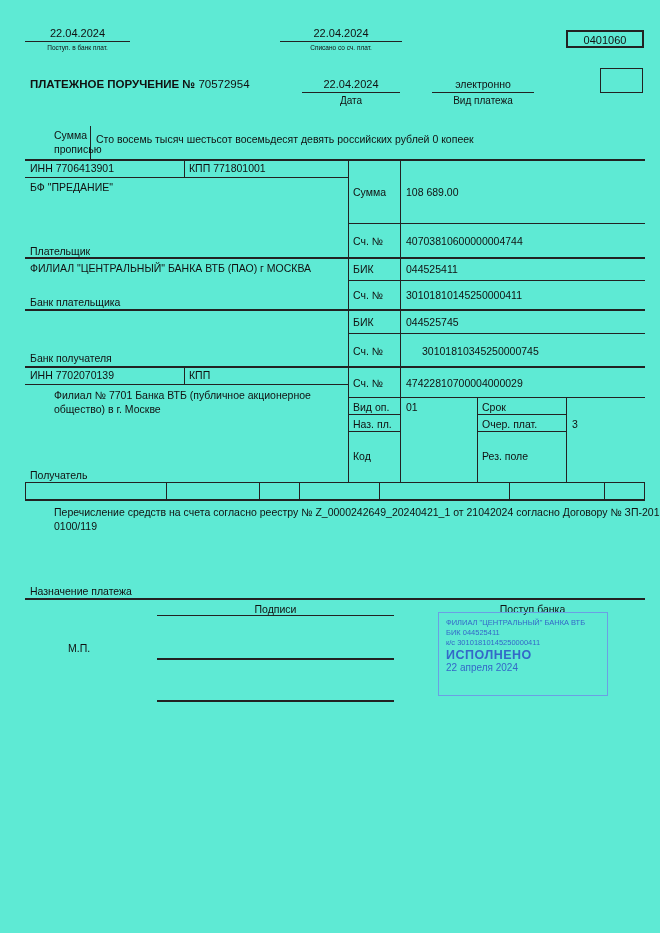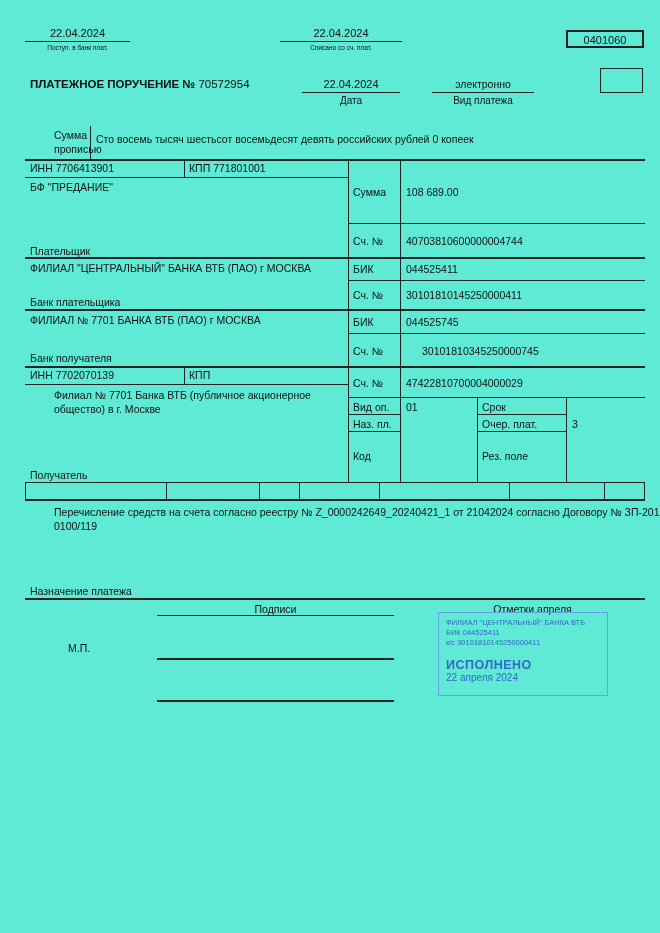--- a/index.html
+++ b/index.html
@@ -11,21 +11,21 @@
   .b{font-weight:bold;}
   .hl{position:absolute;background:#222;height:1px;}
   .vl{position:absolute;background:#222;width:1px;}
   .thick{height:2px;}
   .box{position:absolute;border:2px solid #222;box-sizing:border-box;}
   .cap{font-size:6.5px;line-height:7px;}
   .stamp{position:absolute;left:438px;top:612px;width:170px;height:84px;
          border:1.5px solid #6b9fe4;box-sizing:border-box;color:#3468c8;
          padding:5px 7px;}
   .stamp .sl{font-size:7.5px;line-height:10px;white-space:nowrap;}
-  .stamp .status{font-size:12.5px;font-weight:bold;margin-top:10px;letter-spacing:.5px;}
+  .stamp .status{font-size:12.5px;font-weight:bold;letter-spacing:.5px;}
   .stamp .sdate{font-size:10px;}
 </style>
 </head>
 <body>
 
 <div class="page">
 
   <div class="t c" style="left:25px;top:27px;width:105px;font-size:11px;">22.04.2024</div>
   <div class="hl" style="left:25px;top:41px;width:105px;"></div>
   <div class="t c cap" style="left:25px;top:44px;width:105px;">Поступ. в банк плат.</div>
@@ -97,21 +97,20 @@
   <div class="t" style="left:353px;top:235px;">Сч. №</div>
   <div class="t" style="left:406px;top:235px;">40703810600000004744</div>
 
   <div class="t" style="left:30px;top:262px;">ФИЛИАЛ "ЦЕНТРАЛЬНЫЙ" БАНКА ВТБ (ПАО) г МОСКВА</div>
   <div class="t" style="left:30px;top:296px;">Банк плательщика</div>
   <div class="t" style="left:353px;top:263px;">БИК</div>
   <div class="t" style="left:406px;top:263px;">044525411</div>
   <div class="t" style="left:353px;top:289px;">Сч. №</div>
   <div class="t" style="left:406px;top:289px;">30101810145250000411</div>
 
-  <div class="t" style="left:30px;top:314px;">ФИЛИАЛ № 7701 БАНКА ВТБ (ПАО) г МОСКВА</div>
   <div class="t" style="left:30px;top:352px;">Банк получателя</div>
   <div class="t" style="left:353px;top:316px;">БИК</div>
   <div class="t" style="left:406px;top:316px;">044525745</div>
   <div class="t" style="left:353px;top:345px;">Сч. №</div>
   <div class="t" style="left:422px;top:345px;">30101810345250000745</div>
 
   <div class="t" style="left:30px;top:369px;">ИНН 7702070139</div>
   <div class="t" style="left:189px;top:369px;">КПП</div>
   <div class="t wrap" style="left:30px;top:389px;width:290px;line-height:13.5px;">Филиал № 7701 Банка ВТБ (публичное акционерное общество) в г. Москве</div>
   <div class="t" style="left:30px;top:469px;">Получатель</div>
@@ -125,21 +124,21 @@
   <div class="t" style="left:482px;top:418px;">Очер. плат.</div>
   <div class="t" style="left:572px;top:418px;">3</div>
   <div class="t" style="left:353px;top:450px;">Код</div>
   <div class="t" style="left:482px;top:450px;">Рез. поле</div>
 
   <div class="t wrap" style="left:30px;top:505px;width:616px;line-height:14px;">Перечисление средств на счета согласно реестру № Z_0000242649_20240421_1 от 21042024 согласно Договору № ЗП-2019-0100/119</div>
   <div class="t" style="left:30px;top:585px;">Назначение платежа</div>
 
   <div class="t c" style="left:157px;top:603px;width:237px;">Подписи</div>
   <div class="hl" style="left:157px;top:615px;width:237px;"></div>
-  <div class="t c" style="left:420px;top:603px;width:225px;">Отметки апреля</div>
+  <div class="t c" style="left:420px;top:603px;width:225px;">Поступ банка</div>
 
   <div class="t" style="left:68px;top:642px;">М.П.</div>
   <div class="hl thick" style="left:157px;top:658px;width:237px;"></div>
   <div class="hl thick" style="left:157px;top:700px;width:237px;"></div>
 
   <div class="stamp">
     <div class="sl">ФИЛИАЛ "ЦЕНТРАЛЬНЫЙ" БАНКА ВТБ</div>
     <div class="sl">БИК 044525411</div>
     <div class="sl">к/с 30101810145250000411</div>
     <div class="status">ИСПОЛНЕНО</div>

